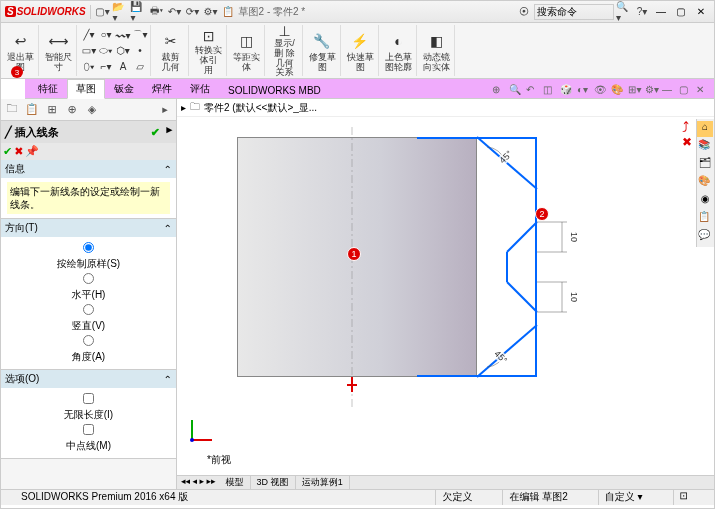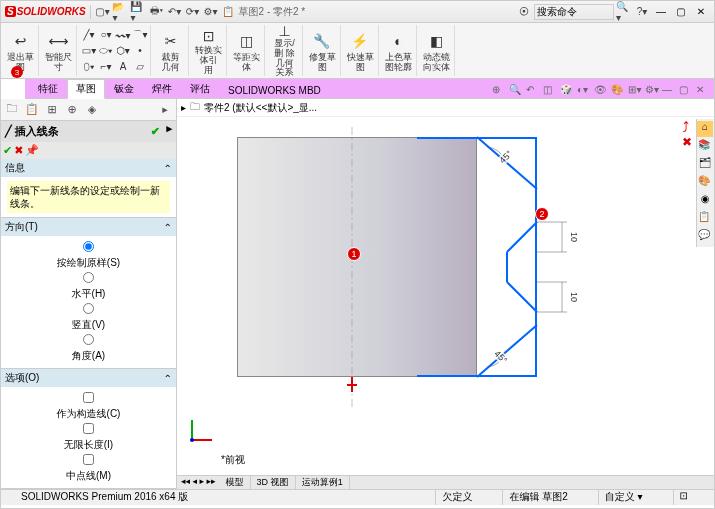--- a/index.html
+++ b/index.html
@@ -56,21 +56,21 @@
 .canvas { position: absolute; top: 18px; left: 0; right: 0; bottom: 14px; }
 .bottom-tabs { position: absolute; bottom: 0; left: 0; right: 0; height: 14px; background: #e8e8e8; border-top: 1px solid #ccc; display: flex; font-size: 9px; }
 .bottom-tab { padding: 0 6px; border-right: 1px solid #ccc; cursor: pointer; }
 
 
 .part-body { position: absolute; left: 60px; top: 20px; width: 240px; height: 240px; background: linear-gradient(90deg,#e8e8e8 0%,#d0d0d8 60%,#b8b0c0 100%); border: 1px solid #888; }
 .sketch-sel { position: absolute; border: 2px solid #0066ff; }
 .dim-text { position: absolute; font-size: 9px; color: #333; background: rgba(255,255,255,0.8); padding: 0 2px; }
 .callout { position: absolute; background: #d00; color: #fff; border-radius: 50%; width: 14px; height: 14px; font-size: 9px; display: flex; align-items: center; justify-content: center; border: 1px solid #fff; }
 .triad { position: absolute; left: 10px; bottom: 30px; width: 30px; height: 30px; }
-.view-label { position: absolute; left: 44px; bottom: 8px; font-size: 10px; }
+.view-label { position: absolute; left: 30px; bottom: 8px; font-size: 10px; }
 .watermark { position: absolute; top: 120px; left: 120px; color: #ddd; font-size: 22px; transform: rotate(-20deg); pointer-events: none; }
 
 
 .side-toolbar { position: absolute; right: 0; top: 20px; width: 18px; background: #f0f0f0; border-left: 1px solid #ccc; display: flex; flex-direction: column; gap: 2px; padding: 2px 0; }
 .side-tool { width: 16px; height: 16px; font-size: 10px; text-align: center; }
 
 
 .statusbar { height: 16px; background: #f0f0f0; border-top: 1px solid #ccc; display: flex; font-size: 10px; padding: 0 20px; }
 .status-right { margin-left: auto; display: flex; gap: 24px; }
 .status-seg { border-left: 1px solid #ccc; padding: 0 6px; }
@@ -260,24 +260,20 @@
       </div>
     </div>
     <div class="prop-section">
       <div class="prop-section-head">
           <span>选项(O)</span>
           <span style="margin-left:auto">⌃</span>
         </div>
       <div class="prop-section-body">
         <label class="check-row">
             <input type="checkbox" style="">
-            <span>作为构造线(C)</span>
-          </label>
-        <label class="check-row">
-            <input type="checkbox" style="">
             <span>无限长度(I)</span>
           </label>
         <label class="check-row">
             <input type="checkbox" style="">
             <span>中点线(M)</span>
           </label>
       </div>
     </div>
   </div>
 

